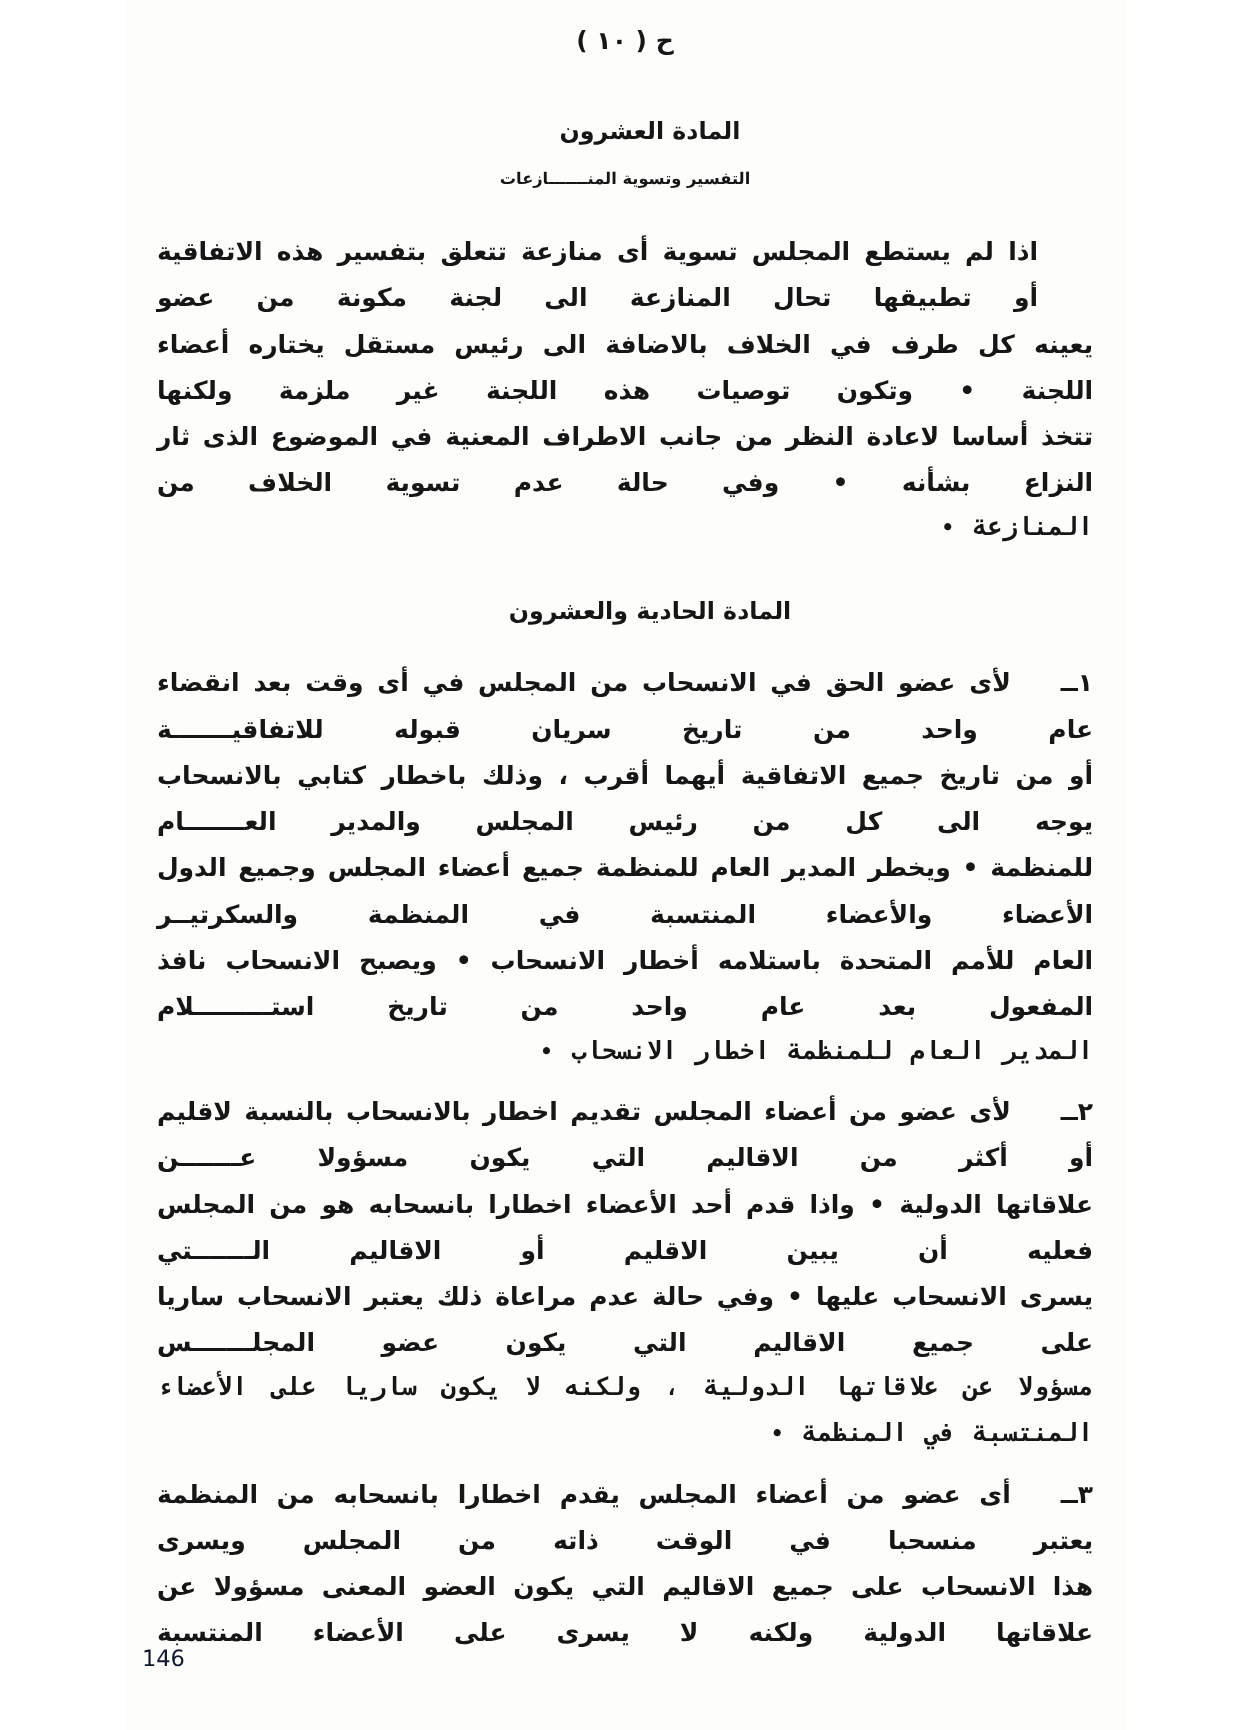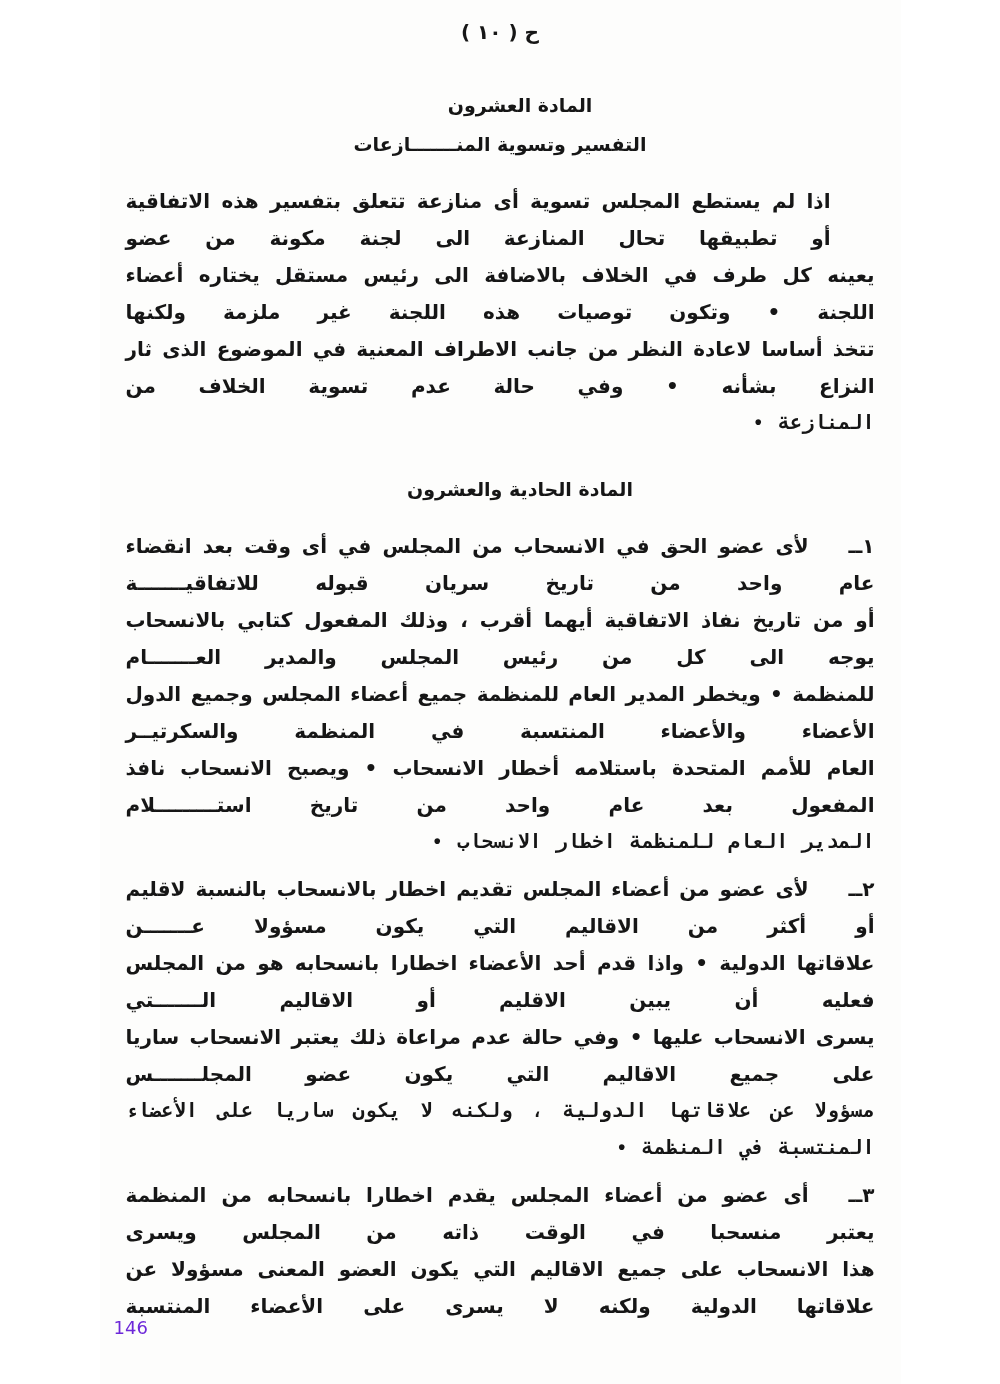--- a/index.html
+++ b/index.html
@@ -32,21 +32,21 @@
     margin: 0;
     text-align: center;
     font-size: 19px;
     font-weight: bold;
     line-height: 26px;
     padding-left: 40px;
   }
   .article-subtitle {
     margin: 13px 0 0 0;
     text-align: center;
-    font-size: 19px;
+    font-size: 13px;
     font-weight: bold;
     line-height: 26px;
   }
   .article-body {
     margin: 26px 26px 0 26px;
   }
   .paragraph {
     margin: 0 0 10px 0;
   }
   .line {
@@ -64,21 +64,21 @@
     text-align-last: start;
     font-family: Liberation Mono, monospace;
   }
   .page-number {
     position: absolute;
     bottom: 46px;
     left: 14px;
     direction: ltr;
     font-size: 18px;
     font-weight: normal;
-    color: #6d28d9;
+    color: #0f172a;
     font-family: "DejaVu Sans", sans-serif;
   }
 </style>
 </head>
 <body>
 
 <div class="page">
 
   <div class="page-header">ح ( ١٠ )</div>
 
@@ -93,21 +93,21 @@
         <div class="line last">المنازعة •</div>
       </div>
     </div>
   </section>
 
   <section class="article article-21">
     <h2 class="article-title">المادة الحادية والعشرون</h2>
     <div class="article-body">
       <div class="paragraph">
         <div class="line">١ــ  لأى عضو الحق في الانسحاب من المجلس في أى وقت بعد انقضاء عام واحد من تاريخ سريان قبوله للاتفاقيـــــــة</div>
-        <div class="line">أو من تاريخ نفاذ الاتفاقية أيهما أقرب ، وذلك المفعول كتابي بالانسحاب يوجه الى كل من رئيس المجلس والمدير العـــــــام</div>
+        <div class="line">أو من تاريخ جميع الاتفاقية أيهما أقرب ، وذلك باخطار كتابي بالانسحاب يوجه الى كل من رئيس المجلس والمدير العـــــــام</div>
         <div class="line">للمنظمة • ويخطر المدير العام للمنظمة جميع أعضاء المجلس وجميع الدول الأعضاء والأعضاء المنتسبة في المنظمة والسكرتيــر</div>
         <div class="line">العام للأمم المتحدة باستلامه أخطار الانسحاب • ويصبح الانسحاب نافذ المفعول بعد عام واحد من تاريخ استـــــــــلام</div>
         <div class="line last">المدير العام للمنظمة اخطار الانسحاب •</div>
       </div>
       <div class="paragraph">
         <div class="line">٢ــ  لأى عضو من أعضاء المجلس تقديم اخطار بالانسحاب بالنسبة لاقليم أو أكثر من الاقاليم التي يكون مسؤولا عـــــــن</div>
         <div class="line">علاقاتها الدولية • واذا قدم أحد الأعضاء اخطارا بانسحابه هو من المجلس فعليه أن يبين الاقليم أو الاقاليم الـــــــتي</div>
         <div class="line">يسرى الانسحاب عليها • وفي حالة عدم مراعاة ذلك يعتبر الانسحاب ساريا على جميع الاقاليم التي يكون عضو المجلـــــــس</div>
         <div class="line last">مسؤولا عن علاقاتها الدولية ، ولكنه لا يكون ساريا على الأعضاء المنتسبة في المنظمة •</div>
       </div>

